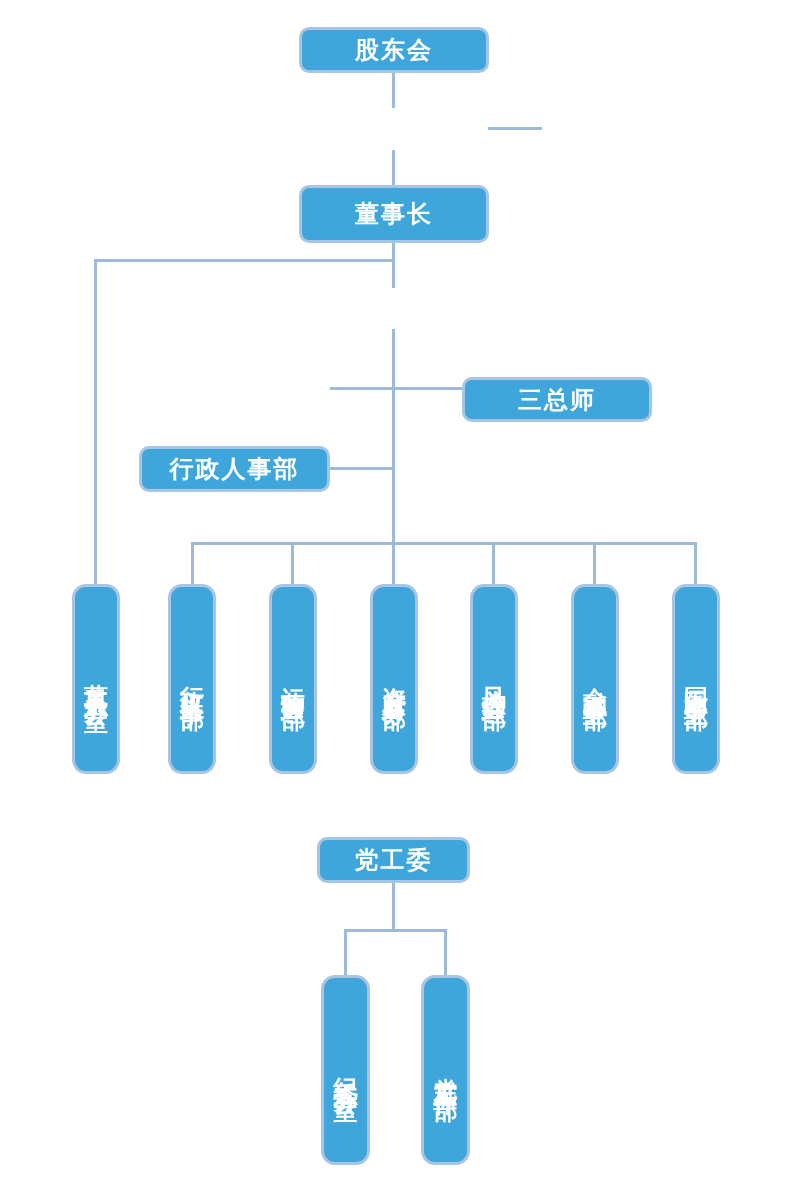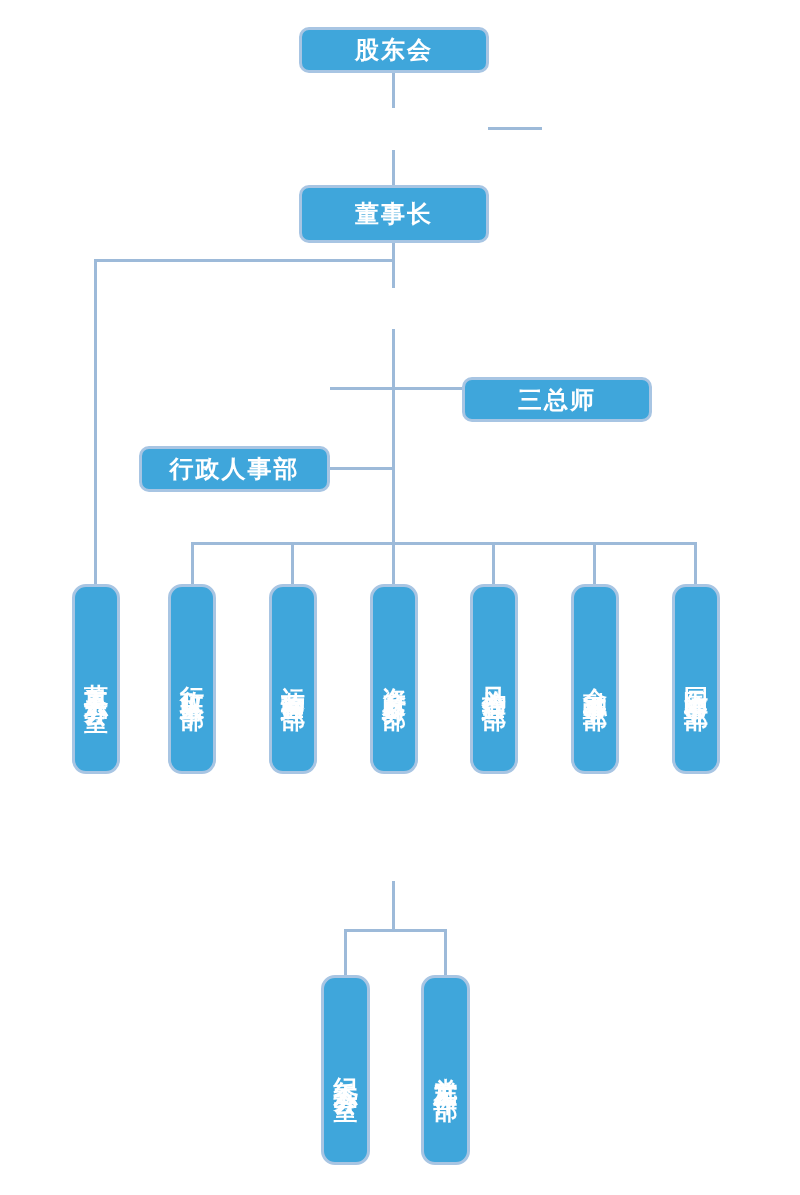--- a/index.html
+++ b/index.html
@@ -74,20 +74,23 @@
   </div>
   <div class="node h" style="left:299px;top:185px;width:190px;height:58px">
     <span>董事长</span>
   </div>
   <div class="node h" style="left:462px;top:377px;width:190px;height:45px">
     <span>三总师</span>
   </div>
   <div class="node h" style="left:139px;top:446px;width:191px;height:46px">
     <span>行政人事部</span>
   </div>
+  <div class="node h" style="left:317px;top:837px;width:153px;height:46px">
+    <span>党工委</span>
+  </div>
 
   <div class="node v" style="left:72px;top:584px;width:48px;height:190px">
     <span>董事会办公室</span>
   </div>
   <div class="node v" style="left:168px;top:584px;width:48px;height:190px">
     <span>行政人事部</span>
   </div>
   <div class="node v" style="left:269px;top:584px;width:48px;height:190px">
     <span>运营管理部</span>
   </div>

